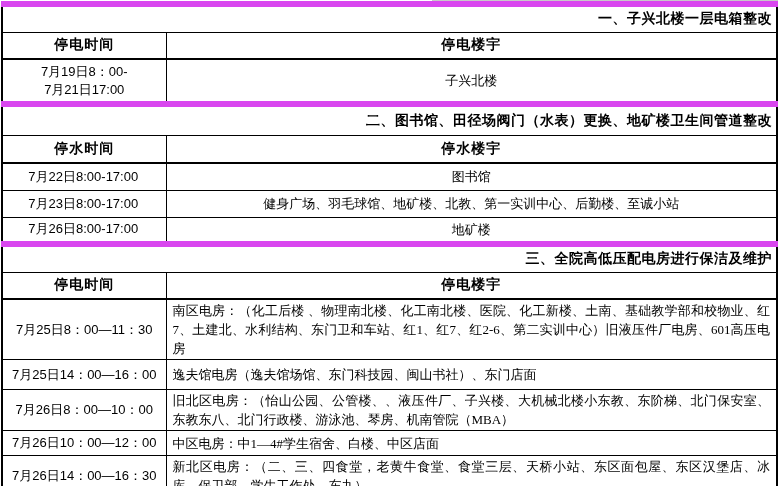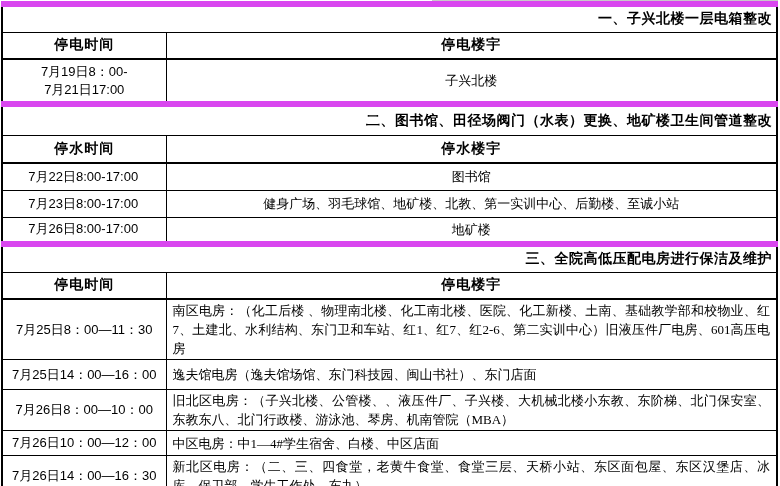--- a/index.html
+++ b/index.html
@@ -94,21 +94,21 @@
       <tr class="h55">
         <td class="time">7月25日8：00—11：30</td>
         <td class="bld justify">南区电房：（化工后楼 、物理南北楼、化工南北楼、医院、化工新楼、土南、基础教学部和校物业、红7、土建北、水利结构、东门卫和车站、红1、红7、红2-6、第二实训中心）旧液压件厂电房、601高压电房</td>
       </tr>
       <tr class="h30">
         <td class="time">7月25日14：00—16：00</td>
         <td class="bld left">逸夫馆电房（逸夫馆场馆、东门科技园、闽山书社）、东门店面</td>
       </tr>
       <tr class="h40">
         <td class="time">7月26日8：00—10：00</td>
-        <td class="bld justify">旧北区电房：（子兴北楼、公管楼、、液压件厂、子兴楼、大机械北楼小东教、东阶梯、北门保安室、东教东八、北门行政楼、游泳池、琴房、机南管院（MBA）</td>
+        <td class="bld justify">旧北区电房：（怡山公园、公管楼、、液压件厂、子兴楼、大机械北楼小东教、东阶梯、北门保安室、东教东八、北门行政楼、游泳池、琴房、机南管院（MBA）</td>
       </tr>
       <tr class="h25">
         <td class="time">7月26日10：00—12：00</td>
         <td class="bld left">中区电房：中1—4#学生宿舍、白楼、中区店面</td>
       </tr>
       <tr class="h40">
         <td class="time">7月26日14：00—16：30</td>
         <td class="bld justify">新北区电房：（二、三、四食堂，老黄牛食堂、食堂三层、天桥小站、东区面包屋、东区汉堡店、冰库、保卫部、学生工作处、东九）</td>
       </tr>
 

